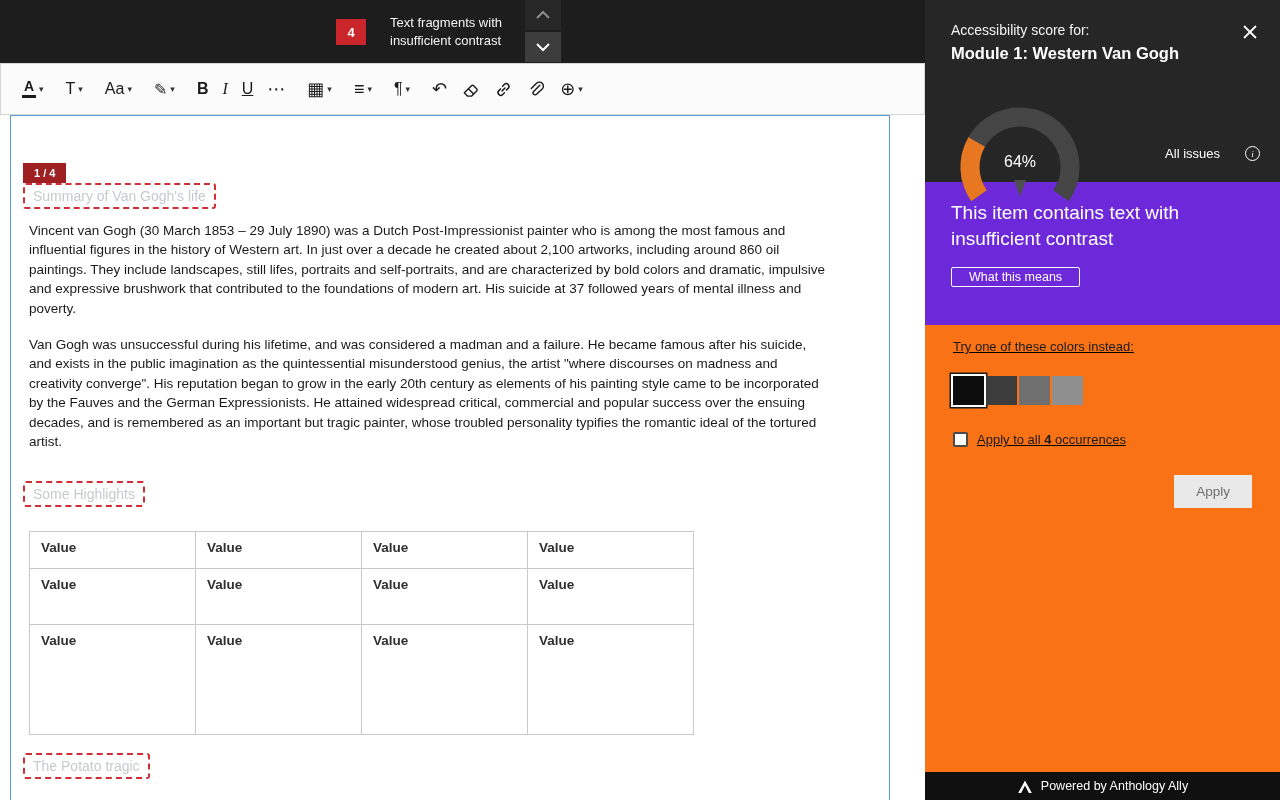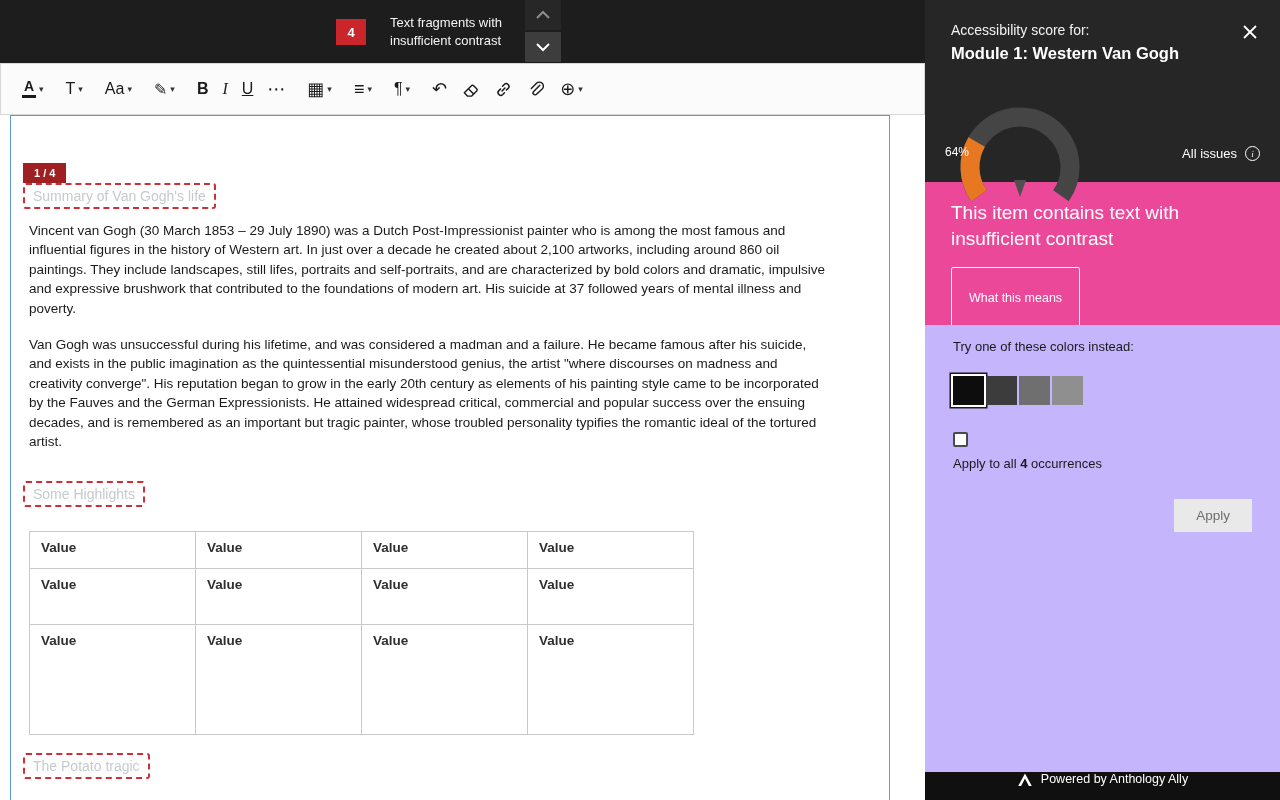--- a/index.html
+++ b/index.html
@@ -48,46 +48,46 @@
   .row1 { height:37px; } .row2 { height:56px; } .row3 { height:110px; }
   .flagged.h3 { margin-top:18px; }
 
   
   .panel { position:absolute; left:925px; top:0; width:355px; height:800px; background:#fff; }
   .panel-top { position:absolute; top:0; left:0; width:100%; height:182px; background:#262626; }
   .score-for { position:absolute; left:26px; top:22px; font-size:14px; color:#f2f2f2; }
   .panel-title { position:absolute; left:26px; top:44px; font-size:16.5px; font-weight:bold; color:#fff; }
   .close-button { position:absolute; right:22px; top:24px; background:none; border:none; cursor:pointer; }
   .gauge-wrap { position:absolute; left:20px; top:95px; width:150px; height:115px; z-index:5; }
-  .score-val { position:absolute; left:0; top:50px; width:150px; text-align:left;
-               color:#fff; font-size:12px; }
-  .all-issues { position:absolute; right:20px; top:146px; display:flex; gap:8px;
+  .score-val { position:absolute; left:0; top:58px; width:150px; text-align:center;
+               color:#fff; font-size:16px; }
+  .all-issues { position:absolute; right:20px; top:146px; display:flex; gap:25px;
                 background:none; border:none; cursor:pointer; color:#fff; font-size:13px; }
   .info-circle { width:15px; height:15px; border:1.4px solid #fff; border-radius:50%;
                  display:flex; align-items:center; justify-content:center;
                  font-size:9px; font-style:italic; font-family:"Liberation Serif", serif; color:#fff; }
-  .panel-msg { position:absolute; top:182px; left:0; width:100%; height:143px; background:#ec4899;
+  .panel-msg { position:absolute; top:182px; left:0; width:100%; height:143px; background:#6d28d9;
                padding:18px 26px 0 26px; }
   .msg-text { width:285px; color:#fff; font-size:19px; line-height:26px; font-weight:400; }
   .wtm-button { margin-top:15px; background:transparent; border:1px solid #fff; border-radius:2px;
-                color:#fff; font-size:12.5px; padding:23px 17px; cursor:pointer;text-align:right; }
-  .panel-body { position:absolute; top:325px; left:0; width:100%; bottom:28px; background:#c4b5fd;
-                padding:14px 28px 4px 28px; }
+                color:#fff; font-size:12.5px; padding:2px 17px; cursor:pointer;text-align:right; }
+  .panel-body { position:absolute; top:325px; left:0; width:100%; bottom:28px; background:#f97316;
+                padding:14px 28px 4px 28px;text-decoration:underline; }
   .colors-prompt { font-size:13px; color:#1a1a1a; }
   .swatches { display:flex; gap:2px; margin-top:22px; }
   .swatch { width:31px; height:29px; border:none; cursor:pointer; }
   .swatch.selected { box-shadow:0 0 0 2px #fff, 0 0 0 3.5px #1a1a1a; }
-  .apply-all { display:flex; align-items:flex-start; gap:9px; margin-top:27px; cursor:pointer;flex-direction:column; }
+  .apply-all { display:flex; align-items:flex-end; gap:9px; margin-top:27px; cursor:pointer; }
   .checkbox { width:15px; height:15px; border:2px solid #4a4a4a; border-radius:2px; background:#fff; }
   .apply-all-text { font-size:13px; color:#1a1a1a; }
   .apply-row { margin-top:28px; text-align:right; }
   .apply-button { background:#e9e9e9; border:none; border-radius:0; color:#6f6f6f;
                   font-size:13.5px; padding:9px 22px; cursor:pointer; }
   .panel-footer { position:absolute; bottom:0; left:0; width:100%; height:28px; background:#101010;
-                  display:flex; align-items:flex-start; justify-content:center; gap:8px; }
+                  display:flex; align-items:center; justify-content:center; gap:8px; }
   .footer-text { color:#fff; font-size:12.5px; }
 </style>
 </head>
 <body>
 
 <div class="screen">
 
   <div class="topbar">
     <div class="tb-badge">4</div>
     <div class="tb-msg">Text fragments with insufficient contrast</div>

